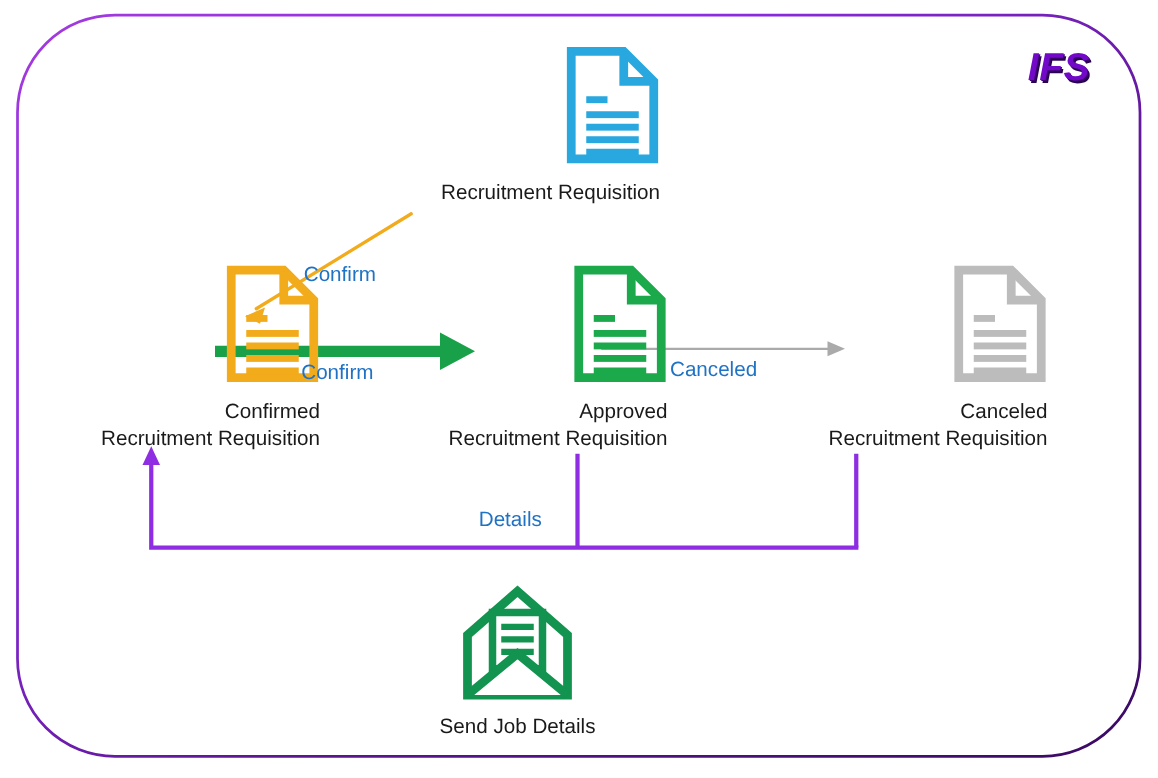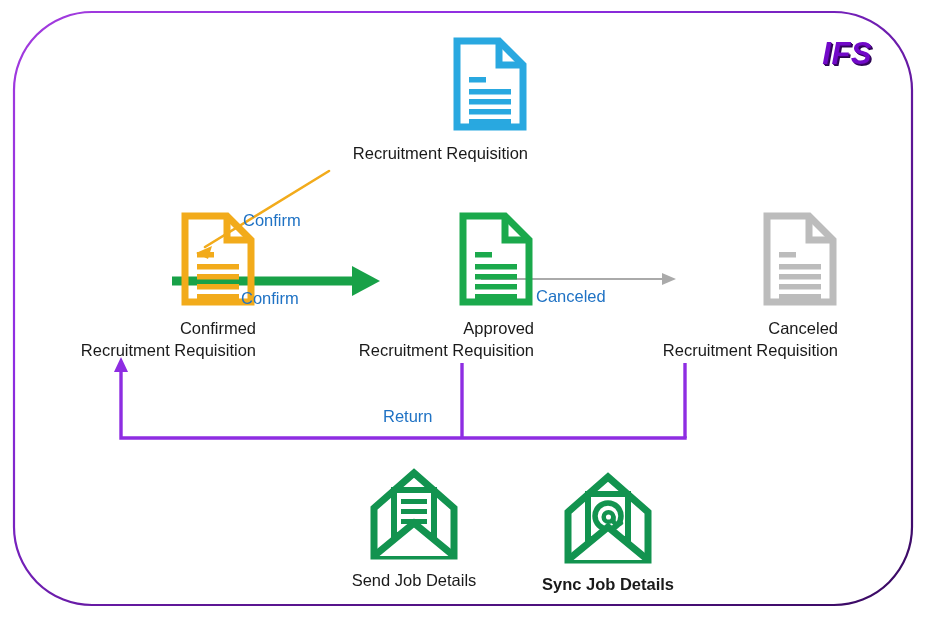--- a/index.html
+++ b/index.html
@@ -207,45 +207,30 @@
         <rect x="17" y="83" width="42" height="5.5" fill="#bcbcbc"></rect>
       </svg>
     </span>
     <span class="node-label">Canceled
 Recruitment Requisition</span>
   </div>
 
   <div class="trans-label label-confirm">Confirm</div>
   <div class="trans-label label-approve">Confirm</div>
   <div class="trans-label label-canceled">Canceled</div>
-  <div class="trans-label label-return">Return</div>
+  <div class="trans-label label-return">Details</div>
 
   <div class="action action-send">
     <span class="icon-wrap">
       <svg width="92" height="92" viewBox="0 0 92 92" xmlns="http://www.w3.org/2000/svg">
         <path d="M46 5 L86 40 V88 H6 V40 Z" fill="none" stroke="#12934f" stroke-width="7" stroke-linejoin="miter"></path>
         <rect x="26" y="22" width="40" height="45" fill="#ffffff" stroke="#12934f" stroke-width="6"></rect>
         <rect x="33" y="31" width="26" height="5" fill="#12934f"></rect>
         <rect x="33" y="41" width="26" height="5" fill="#12934f"></rect>
         <rect x="33" y="51" width="26" height="5" fill="#12934f"></rect>
         <path d="M6 88 L46 55 L86 88" fill="#ffffff" stroke="#12934f" stroke-width="7" stroke-linejoin="miter"></path>
       </svg>
     </span>
     <span class="act-label">Send Job Details</span>
   </div>
 
-  <div class="action action-sync">
-    <span class="icon-wrap">
-      <svg width="92" height="92" viewBox="0 0 92 92" xmlns="http://www.w3.org/2000/svg">
-        <path d="M46 5 L86 40 V88 H6 V40 Z" fill="none" stroke="#12934f" stroke-width="7" stroke-linejoin="miter"></path>
-        <rect x="26" y="22" width="40" height="45" fill="#ffffff" stroke="#12934f" stroke-width="6"></rect>
-        <g transform="translate(46,44)">
-          <circle cx="0" cy="0" r="13" fill="none" stroke="#12934f" stroke-width="5.5"></circle>
-          <circle cx="0.5" cy="1" r="4.8" fill="none" stroke="#12934f" stroke-width="4.5"></circle>
-          <path d="M5.5 1 V6 a5 5 0 0 0 7.5 1" fill="none" stroke="#12934f" stroke-width="4.5" stroke-linecap="round"></path>
-        </g>
-        <path d="M6 88 L46 55 L86 88" fill="#ffffff" stroke="#12934f" stroke-width="7" stroke-linejoin="miter"></path>
-      </svg>
-    </span>
-    <span class="act-label bold">Sync Job Details</span>
-  </div>
 
 </div>
 
 </body></html>

